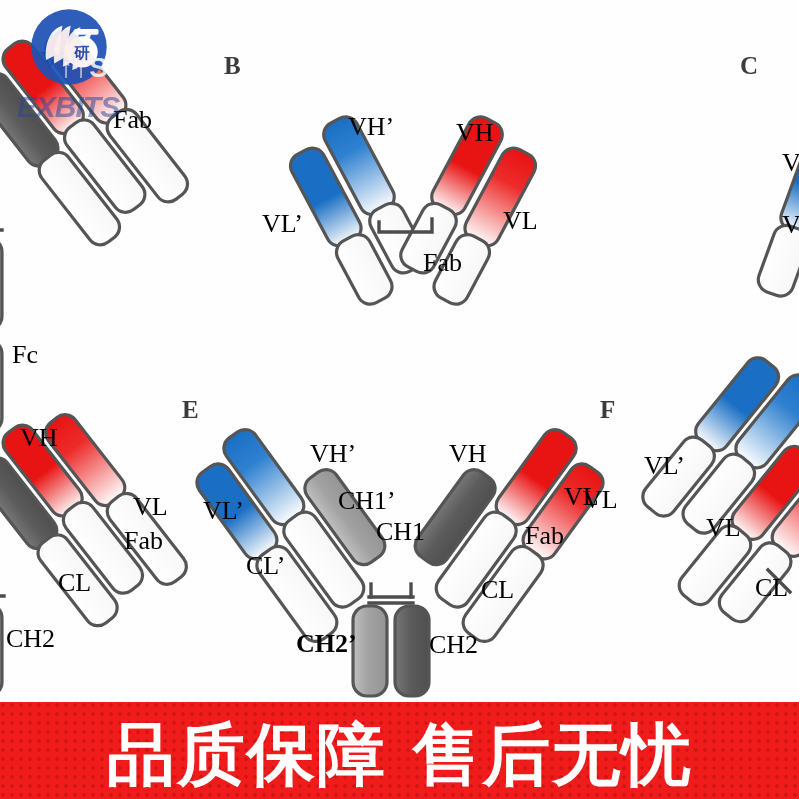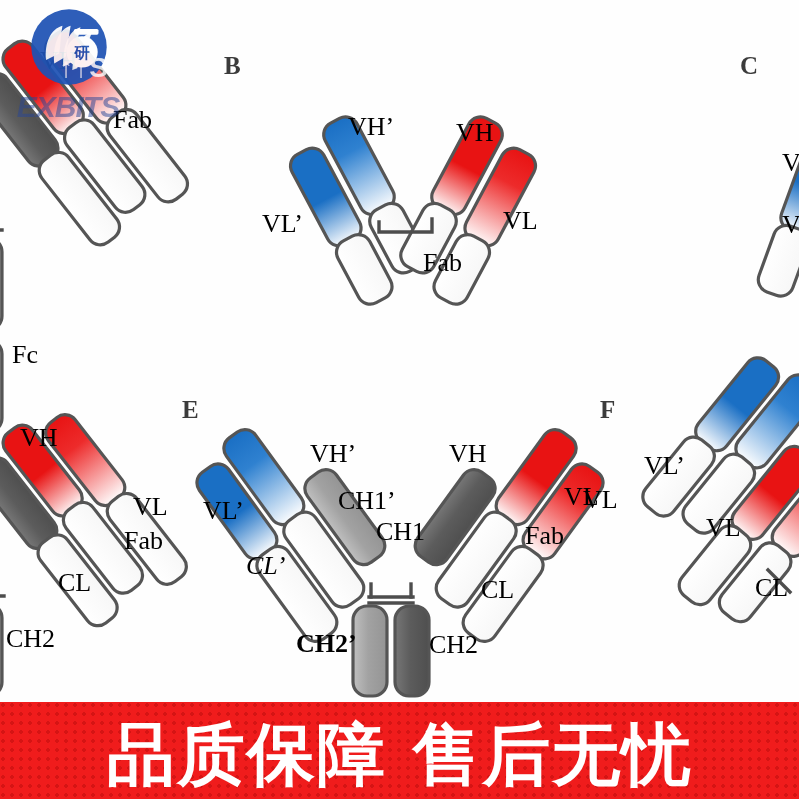--- a/index.html
+++ b/index.html
@@ -290,21 +290,21 @@
     <div class="dom-label" style="left:58px; top:568px;">CL</div>
     <div class="dom-label" style="left:6px; top:624px;">CH2</div>
 
     <div class="dom-label" style="left:310px; top:439px;">VH’</div>
     <div class="dom-label" style="left:449px; top:439px;">VH</div>
     <div class="dom-label" style="left:338px; top:486px;">CH1’</div>
     <div class="dom-label" style="left:376px; top:517px;">CH1</div>
     <div class="dom-label" style="left:203px; top:496px;">VL’</div>
     <div class="dom-label" style="left:564px; top:482px;">VL</div>
     <div class="dom-label" style="left:525px; top:521px;">Fab</div>
-    <div class="dom-label" style="left:246px; top:551px;font-style:italic;">CL’</div>
+    <div class="dom-label" style="left:246px; top:551px;">CL’</div>
     <div class="dom-label" style="left:481px; top:575px;">CL</div>
     <div class="dom-label" style="left:296px; top:629px;font-weight:bold;">CH2’</div>
     <div class="dom-label" style="left:429px; top:630px;">CH2</div>
 
     <div class="dom-label" style="left:644px; top:451px;">VL’</div>
     <div class="dom-label" style="left:706px; top:513px;">VL</div>
     <div class="dom-label" style="left:755px; top:573px;">CL</div>
     <div class="dom-label" style="left:583px; top:485px;">VL</div>
 
     <div id="watermark">

